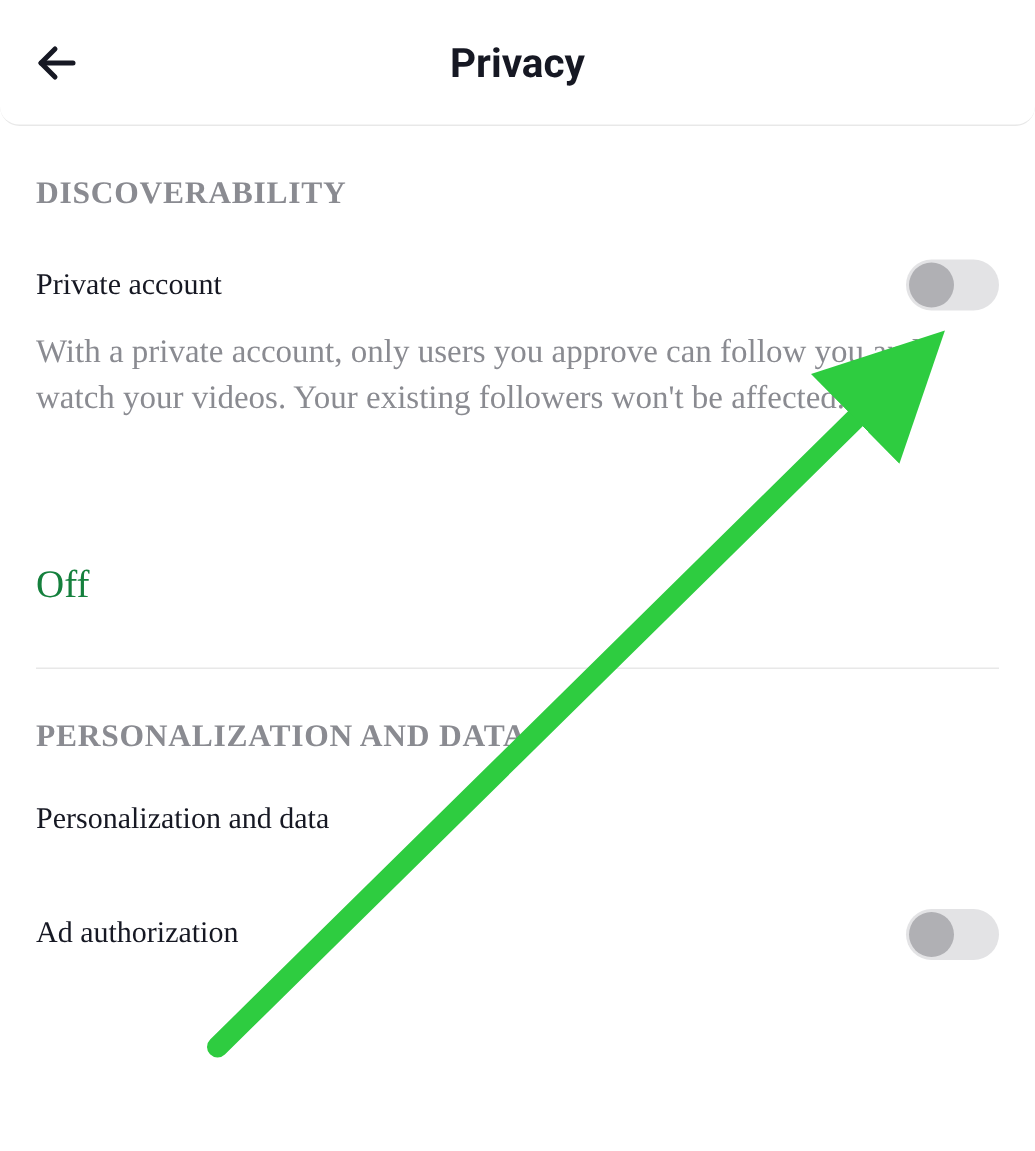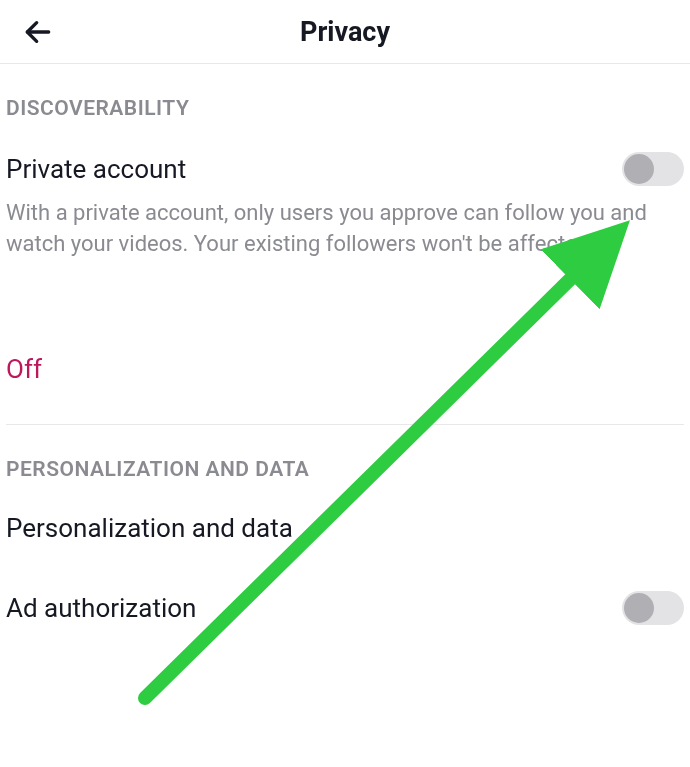--- a/index.html
+++ b/index.html
@@ -12,23 +12,24 @@
       background: #ffffff;
       width: 690px;
       height: 767px;
       overflow: hidden;
       position: relative;
     }
     .header {
       display: flex;
       align-items: center;
       justify-content: center;
-      height: 64px;
+      height: 84px;
       position: relative;
       border-bottom: 1px solid #e8e8e8;
+      border-radius: 13px;
     }
     .back-btn {
       position: absolute;
       left: 22px;
       top: 50%;
       transform: translateY(-50%);
       cursor: pointer;
       display: flex;
       align-items: center;
       justify-content: center;
@@ -36,51 +37,52 @@
     .back-btn svg {
       width: 32px;
       height: 32px;
     }
     .header-title {
       font-size: 27px;
       font-weight: 700;
       color: #161823;
     }
     .content {
-      padding: 0 6px;
+      padding: 0 24px;
+      font-family: Liberation Serif, serif;
     }
     .section-header {
       font-size: 21px;
       font-weight: 600;
       color: #8a8b91;
       letter-spacing: 0.5px;
       margin-top: 32px;
       margin-bottom: 18px;
     }
     .setting-row {
       display: flex;
       align-items: center;
       justify-content: space-between;
       padding: 14px 0 10px 0;
     }
     .setting-label {
-      font-size: 26px;
+      font-size: 20px;
       font-weight: 400;
       color: #161823;
     }
     .setting-desc {
       font-size: 22px;
       color: #8a8b91;
       line-height: 1.4;
       margin-top: 2px;
       margin-bottom: 18px;
     }
     .setting-value {
       font-size: 26px;
-      color: #be185d;
+      color: #15803d;
       font-weight: 400;
     }
     .toggle {
       width: 62px;
       height: 34px;
       background: #e3e3e5;
       border-radius: 17px;
       position: relative;
       cursor: pointer;
       flex-shrink: 0;

